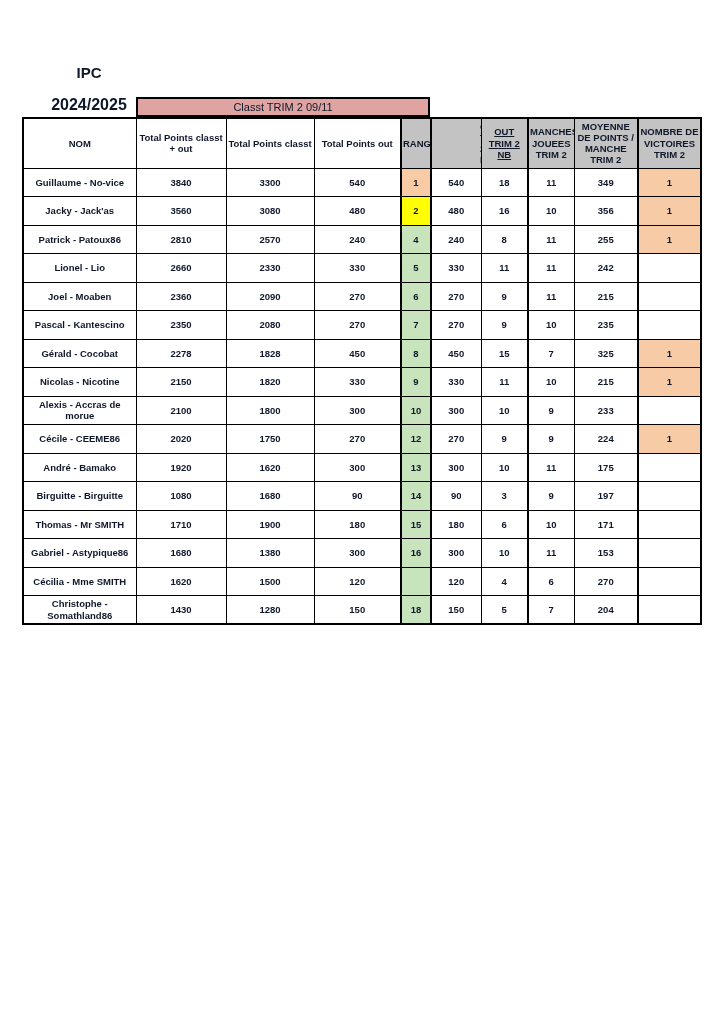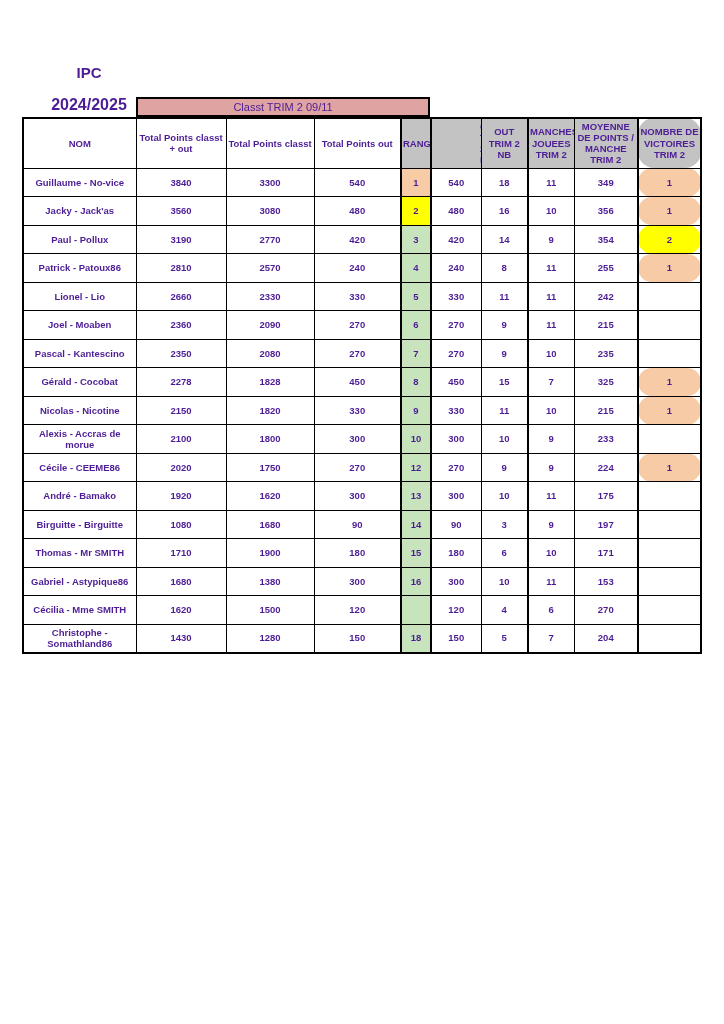--- a/index.html
+++ b/index.html
@@ -1,18 +1,18 @@
 <!DOCTYPE html>
 <html><head>
 <meta charset="utf-8">
 <style>
   html,body { margin:0; padding:0; background:#ffffff; }
   .page {
     position:relative; width:724px; height:1024px; background:#ffffff;
-    font-family:"Liberation Sans", sans-serif; color:#4c1d95;
+    font-family:"Liberation Sans", sans-serif; color:#0f172a;
     overflow:hidden;
   }
   .title-block {
     position:absolute; left:44px; top:64px; width:90px;
     text-align:center; font-weight:bold;
   }
   .title-line1 { font-size:15px; }
   .title-line2 { font-size:16px; margin-top:15px; }
   .banner {
     position:absolute; left:136px; top:97px; width:294px; height:20px;
@@ -28,21 +28,21 @@
     border:1.5px solid #000; box-sizing:border-box;
     font-weight:bold; font-size:9.5px; text-align:center;
     vertical-align:middle; padding:0 1px; overflow:hidden;
     line-height:1.18; background:#fff;
   }
   .ranking thead tr { height:50px; }
   .ranking tbody tr { height:28.5px; }
   
   .ranking .c4 { border-left:2.5px solid #000; border-right:2.5px solid #000; }
   .ranking .c7 { border-left:2.5px solid #000; }
-  .ranking .c9 { border-left:2.5px solid #000;border-radius:16px; }
+  .ranking .c9 { border-left:2.5px solid #000; }
   .ranking thead th { font-size:9.5px; }
 </style>
 </head>
 <body>
 
 <div class="page">
 
   <div class="title-block">
     <div class="title-line1">IPC</div>
     <div class="title-line2">2024/2025</div>
@@ -64,21 +64,21 @@
       <col style="width:63px">
     </colgroup>
     <thead>
       <tr>
         <th class="c0">NOM</th>
         <th class="c1 gray-off">Total Points classt + out</th>
         <th class="c2">Total Points classt</th>
         <th class="c3">Total Points out</th>
         <th class="c4 gray-col" style="background: rgb(195, 195, 195);">RANG</th>
         <th class="c5 gray-col" style="background: rgb(195, 195, 195); padding-left: 48px;">OUT TRIM 2 PTS</th>
-        <th class="c6 gray-col" style="background: rgb(195, 195, 195);">OUT TRIM 2 NB</th>
+        <th class="c6 gray-col" style="background: rgb(195, 195, 195); text-decoration: underline;">OUT TRIM 2 NB</th>
         <th class="c7 gray-col" style="background: rgb(195, 195, 195);">MANCHES JOUEES TRIM 2</th>
         <th class="c8 gray-col" style="background: rgb(195, 195, 195);">MOYENNE DE POINTS / MANCHE TRIM 2</th>
         <th class="c9 gray-col" style="background: rgb(195, 195, 195);">NOMBRE DE VICTOIRES TRIM 2</th>
       </tr>
     </thead>
     <tbody id="rows">
         <tr>
           <td class="c0">Guillaume - No-vice</td>
           <td class="c1">3840</td>
           <td class="c2">3300</td>
@@ -94,32 +94,20 @@
           <td class="c0">Jacky - Jack'as</td>
           <td class="c1">3560</td>
           <td class="c2">3080</td>
           <td class="c3">480</td>
           <td class="c4" style="background: rgb(255, 255, 0);">2</td>
           <td class="c5">480</td>
           <td class="c6">16</td>
           <td class="c7">10</td>
           <td class="c8">356</td>
           <td class="c9" style="background: rgb(246, 203, 165);">1</td>
-        </tr>
-        <tr>
-          <td class="c0">Paul - Pollux</td>
-          <td class="c1">3190</td>
-          <td class="c2">2770</td>
-          <td class="c3">420</td>
-          <td class="c4" style="background: rgb(199, 228, 188);">3</td>
-          <td class="c5">420</td>
-          <td class="c6">14</td>
-          <td class="c7">9</td>
-          <td class="c8">354</td>
-          <td class="c9" style="background: rgb(255, 255, 0);">2</td>
         </tr>
         <tr>
           <td class="c0">Patrick - Patoux86</td>
           <td class="c1">2810</td>
           <td class="c2">2570</td>
           <td class="c3">240</td>
           <td class="c4" style="background: rgb(199, 228, 188);">4</td>
           <td class="c5">240</td>
           <td class="c6">8</td>
           <td class="c7">11</td>

